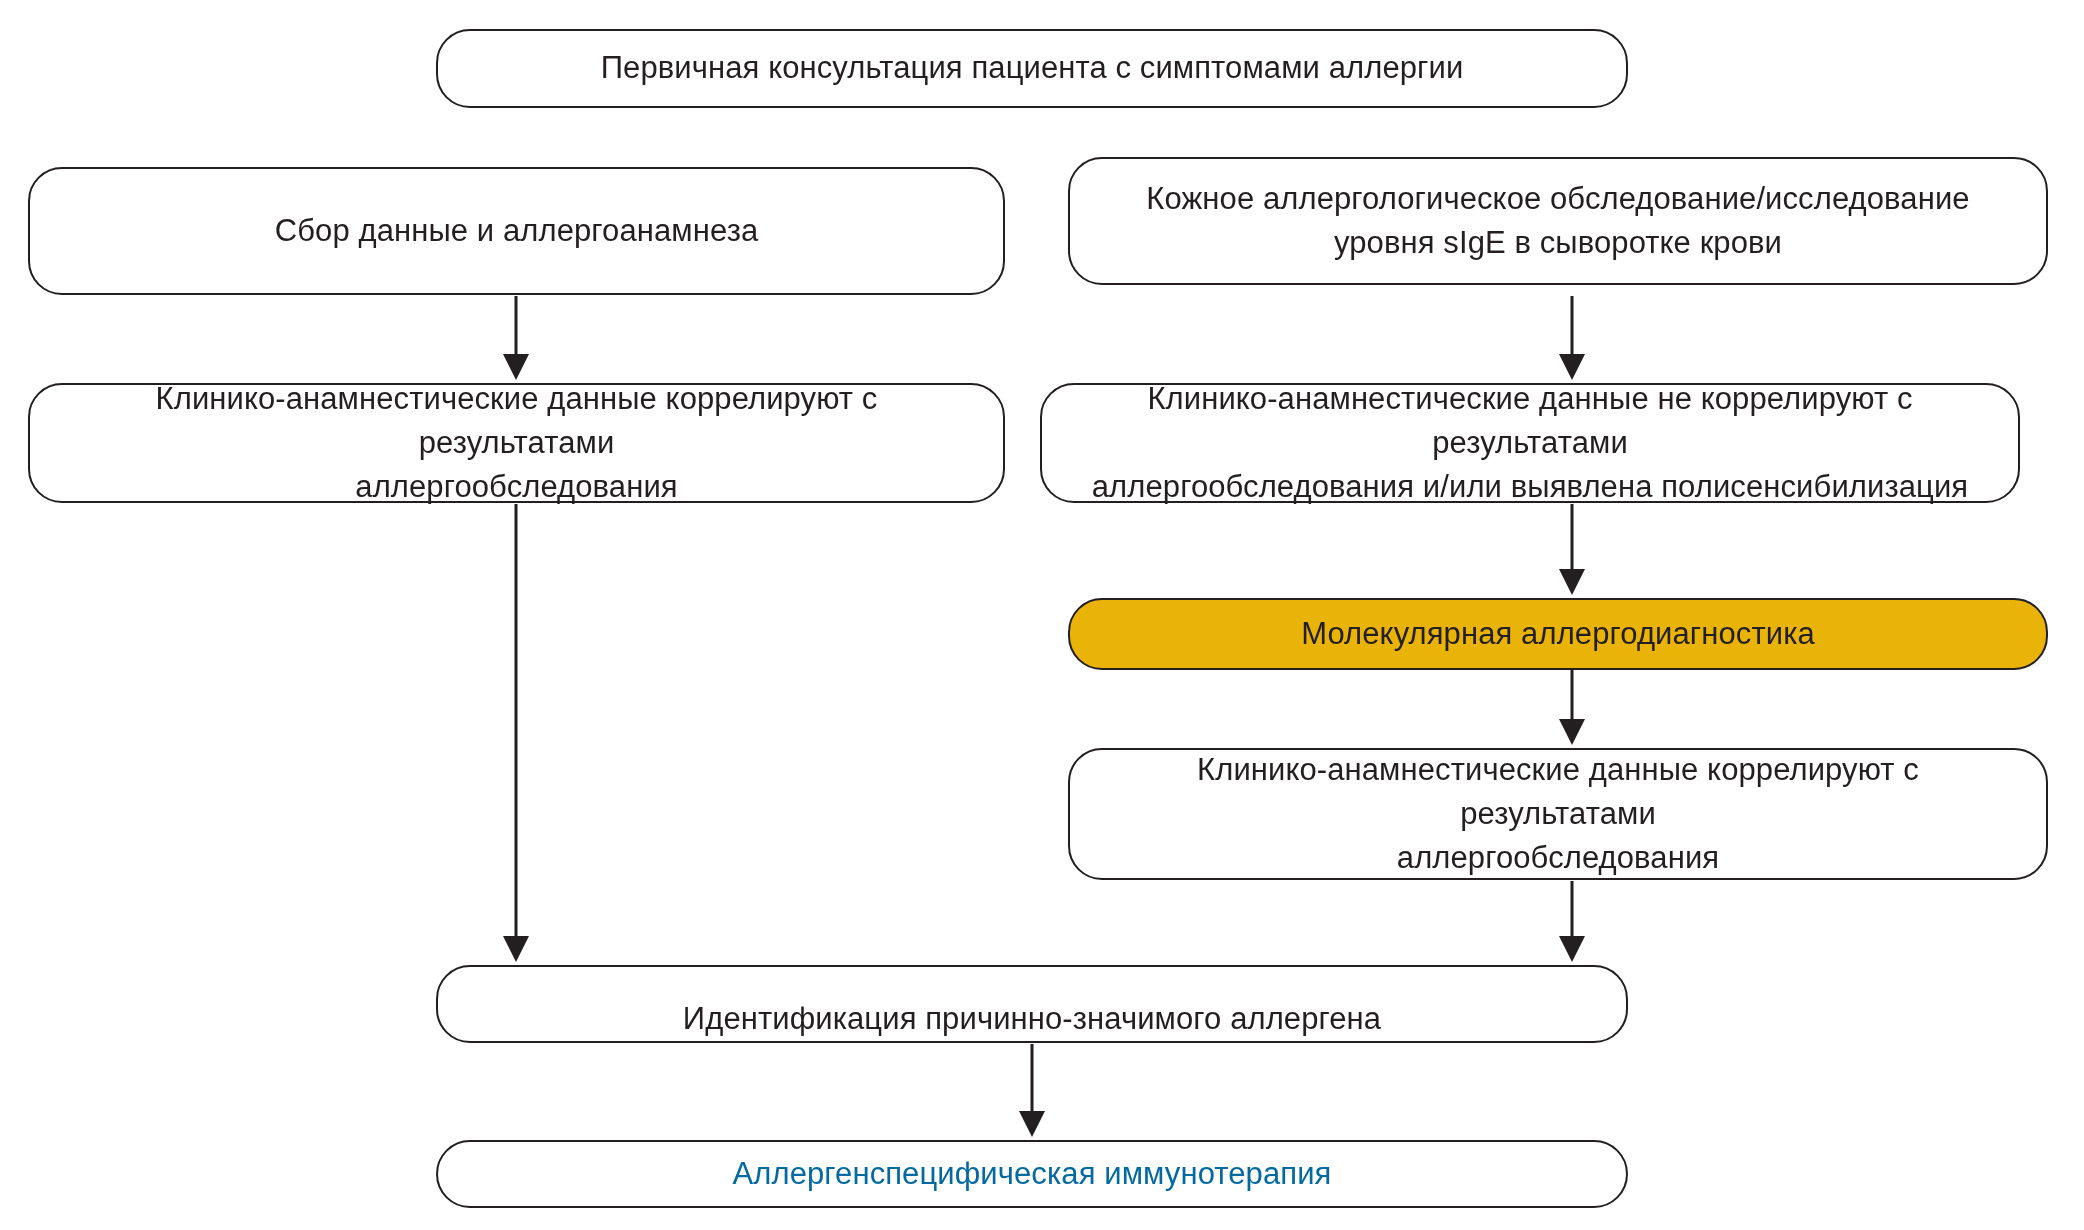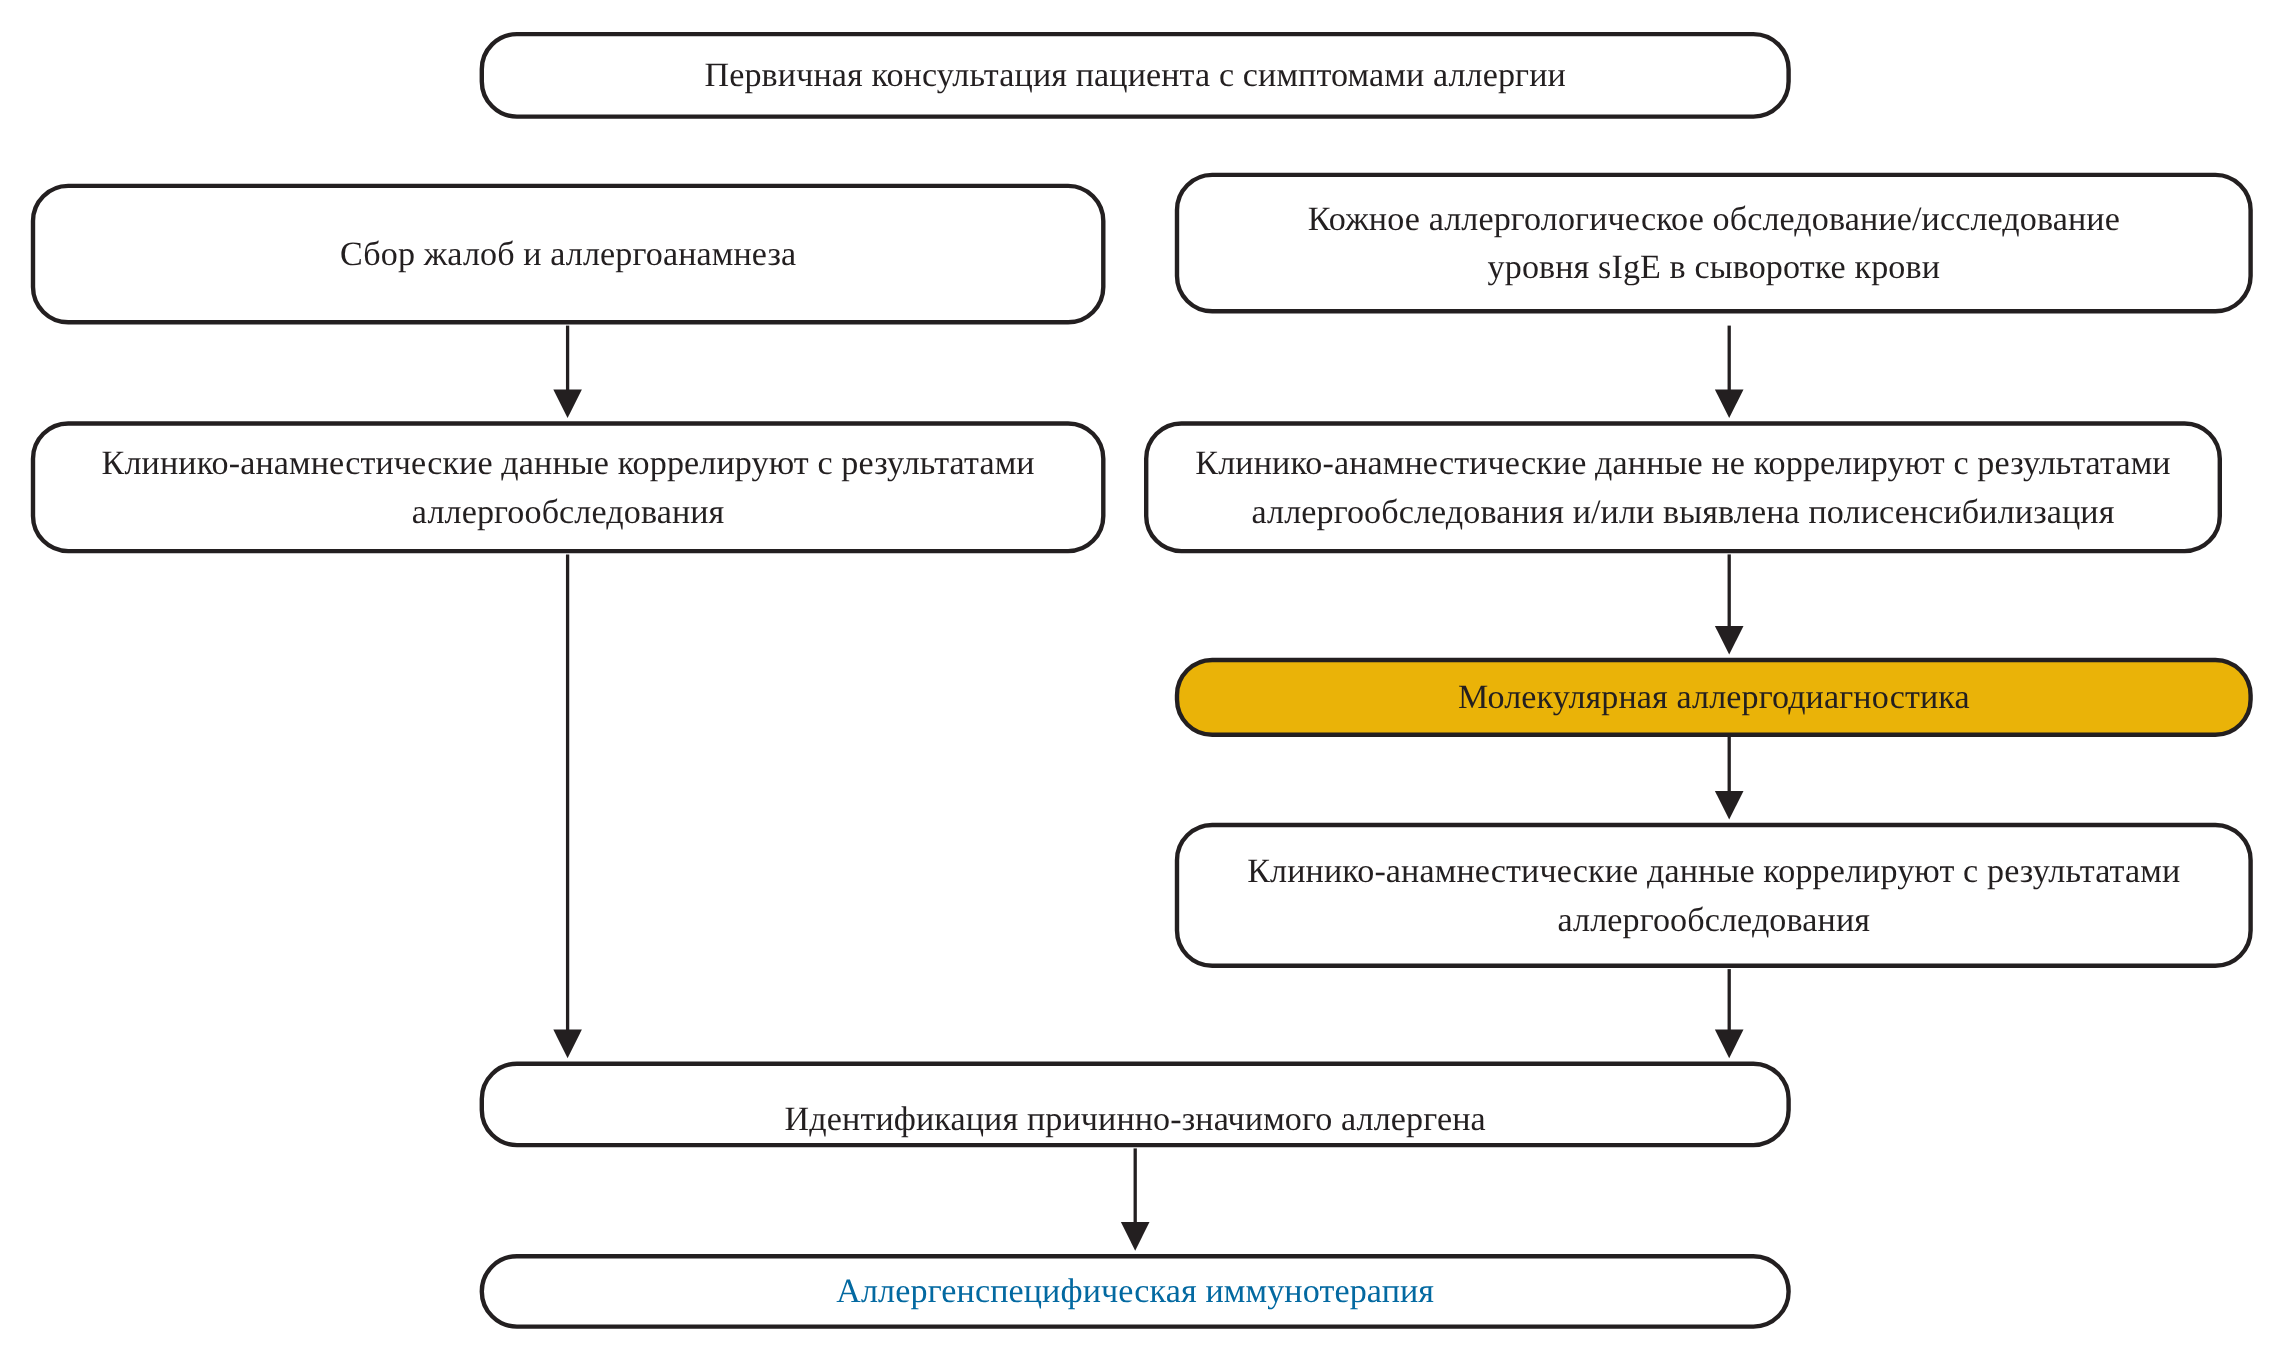--- a/index.html
+++ b/index.html
@@ -12,28 +12,27 @@
     position: relative;
     width: 2084px;
     height: 1230px;
     background: #ffffff;
     overflow: hidden;
     font-family: "Liberation Sans", "DejaVu Sans", sans-serif;
   }
   .node {
     position: absolute;
     box-sizing: border-box;
-    border: 4px solid #6d28d9;
+    border: 2px solid #6d28d9;
     border-radius: 34px;
     background: #ffffff;
     display: flex;
     align-items: center;
     justify-content: center;
     text-align: center;
-    font-family: Liberation Serif, serif;
   }
   .node .label {
     display: block;
     color: #231f20;
     font-size: 31px;
     line-height: 1.42;
     letter-spacing: 0.1px;
     padding: 0 26px;
     white-space: pre-line;
   }
@@ -78,21 +77,21 @@
       <g>
         <line x1="1032" y1="1044" x2="1032" y2="1115" stroke="#231f20" stroke-width="3"></line>
         <path d="M 1019 1111 L 1045 1111 L 1032 1137 Z" fill="#231f20"></path>
       </g>
     </svg>
   <div id="node-layer">
       <div class="node" style="left: 436px; top: 29px; width: 1192px; height: 79px; border-color: rgb(35, 31, 32); background: rgb(255, 255, 255);">
         <span class="label" style="color: rgb(35, 31, 32);">Первичная консультация пациента с симптомами аллергии</span>
       </div>
       <div class="node" style="left: 28px; top: 167px; width: 977px; height: 128px; border-color: rgb(35, 31, 32); background: rgb(255, 255, 255);">
-        <span class="label" style="color: rgb(35, 31, 32);">Сбор жалоб и аллергоанамнеза</span>
+        <span class="label" style="color: rgb(35, 31, 32);">Сбор данные и аллергоанамнеза</span>
       </div>
       <div class="node" style="left: 1068px; top: 157px; width: 980px; height: 128px; border-color: rgb(35, 31, 32); background: rgb(255, 255, 255);">
         <span class="label" style="color: rgb(35, 31, 32);">Кожное аллергологическое обследование/исследование
 уровня sIgE в сыворотке крови</span>
       </div>
       <div class="node" style="left: 28px; top: 383px; width: 977px; height: 120px; border-color: rgb(35, 31, 32); background: rgb(255, 255, 255);">
         <span class="label" style="color: rgb(35, 31, 32);">Клинико-анамнестические данные коррелируют с результатами
 аллергообследования</span>
       </div>
       <div class="node" style="left: 1040px; top: 383px; width: 980px; height: 120px; border-color: rgb(35, 31, 32); background: rgb(255, 255, 255);">

